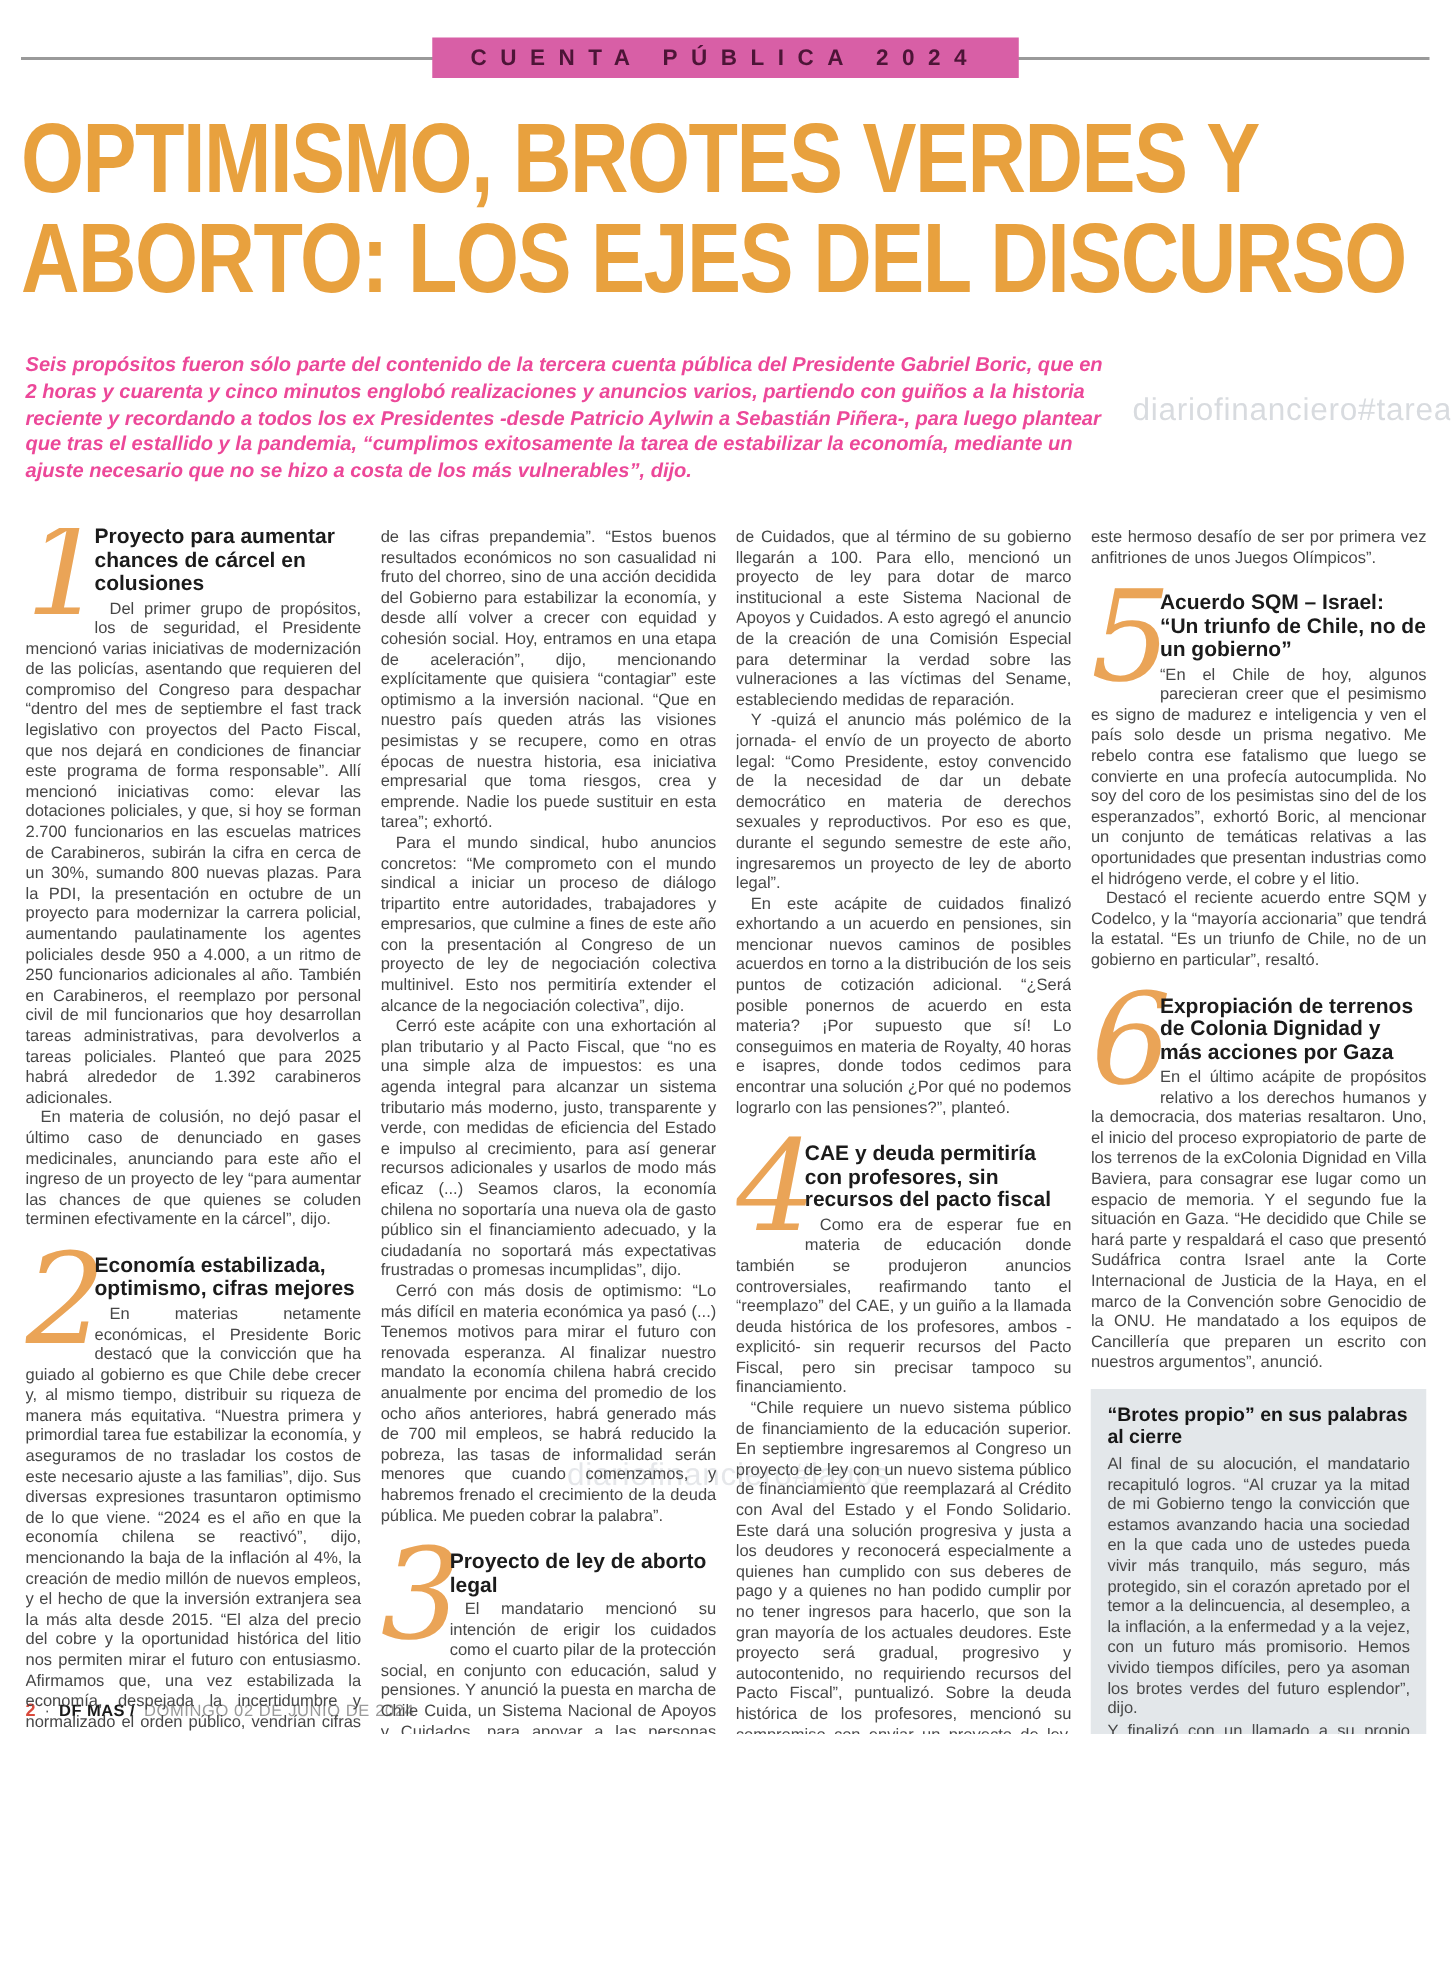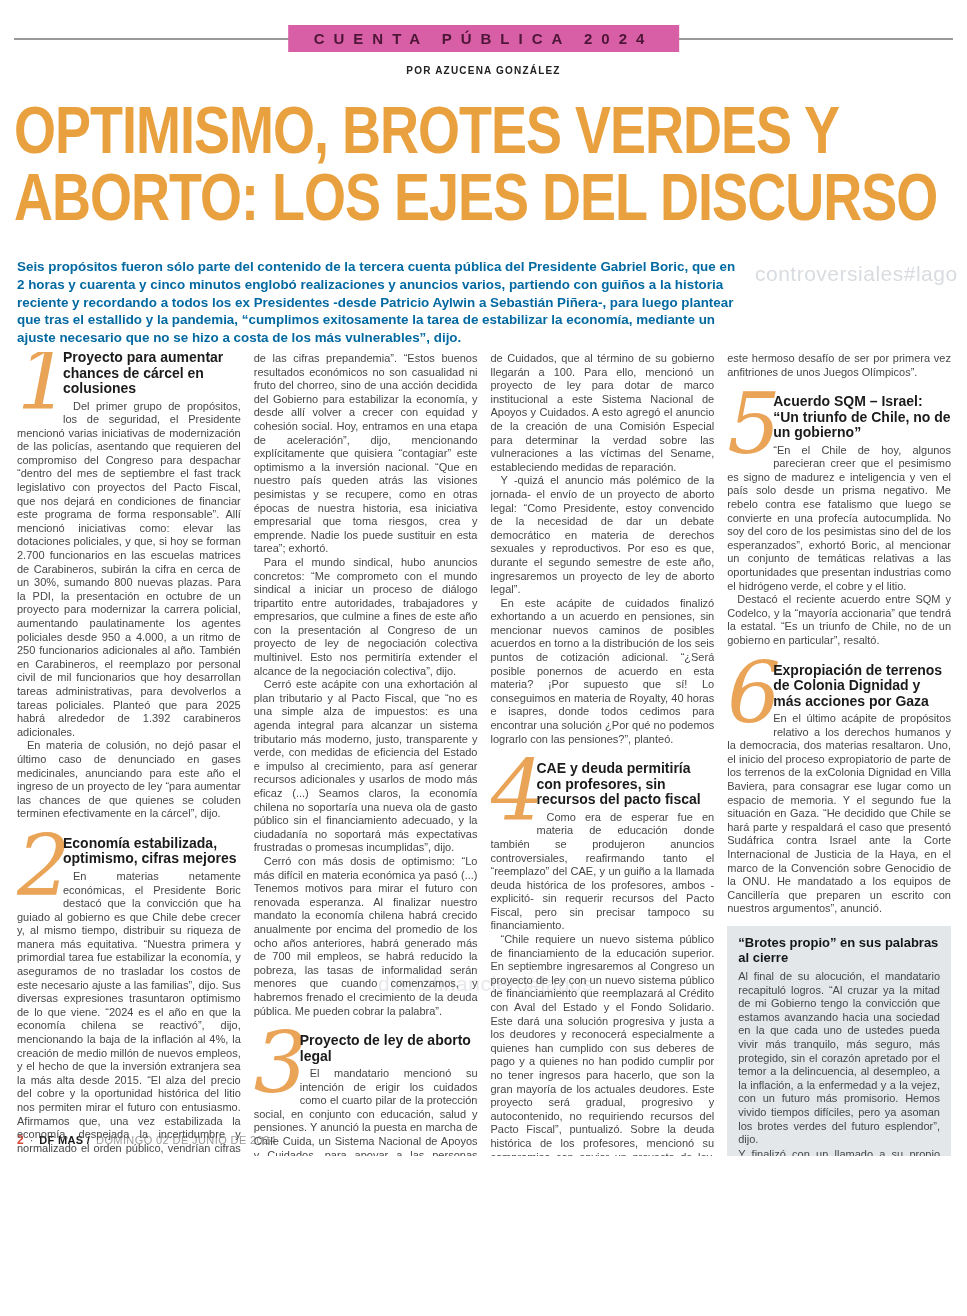--- a/index.html
+++ b/index.html
@@ -15,21 +15,21 @@
   .kicker-rule{position:absolute;left:0;right:0;top:13px;border-top:2px solid #9a9a9a;}
   .kicker-band{position:absolute;left:50%;transform:translateX(-50%);top:0;height:27px;background:var(--kicker-bg);
     display:flex;align-items:center;padding:0 26px;}
   .kicker-band span{font-size:15px;font-weight:bold;letter-spacing:9px;color:var(--kicker-text);white-space:nowrap;}
   .byline{margin-top:13px;text-align:center;font-size:10px;font-weight:bold;letter-spacing:1.2px;color:#222;}
   
   .headline{margin:22px 14px 0 14px;color:var(--headline);font-weight:800;}
   .headline .hl{font-size:54px;line-height:53px;letter-spacing:-1px;transform:scaleY(1.22);transform-origin:top left;white-space:nowrap;}
   .headline .hl+.hl{margin-top:14px;}
   
-  .lead{margin:40px 14px 0 17px;width:726px;font-size:13.4px;line-height:17.8px;font-weight:bold;color:#0369a1;}
+  .lead{margin:40px 14px 0 17px;width:726px;font-size:13.4px;line-height:17.8px;font-weight:bold;color:#ec4899;font-style:italic;}
   
   .wm{position:absolute;font-size:21px;letter-spacing:0.5px;pointer-events:none;white-space:nowrap;}
   .wm-top{left:755px;top:262px;color:rgba(168,176,184,0.45);}
   .wm-mid{left:378px;top:972px;color:rgba(168,176,184,0.30);}
   
   .columns{position:absolute;left:17px;right:16px;top:352px;height:938px;display:grid;
     grid-template-columns:repeat(4,1fr);column-gap:13px;z-index:1;}
   .col{overflow:hidden;height:938px;}
   .col p{font-size:11px;line-height:13.6px;color:var(--body);text-align:justify;text-indent:10px;hyphens:auto;}
   .col p.cont{text-indent:0;}
@@ -55,30 +55,29 @@
 
 <div class="page">
 
   <div class="kicker-row">
     <div class="kicker-rule"></div>
     <div class="kicker-band">
       <span>CUENTA PÚBLICA 2024</span>
     </div>
   </div>
 
-  <div class="byline">POR AZUCENA GONZÁLEZ</div>
 
   <div class="headline">
     <div class="hl">OPTIMISMO, BROTES VERDES Y</div>
     <div class="hl">ABORTO: LOS EJES DEL DISCURSO</div>
   </div>
 
   <p class="lead">Seis propósitos fueron sólo parte del contenido de la tercera cuenta pública del Presidente Gabriel Boric, que en 2 horas y cuarenta y cinco minutos englobó realizaciones y anuncios varios, partiendo con guiños a la historia reciente y recordando a todos los ex Presidentes -desde Patricio Aylwin a Sebastián Piñera-, para luego plantear que tras el estallido y la pandemia, “cumplimos exitosamente la tarea de estabilizar la economía, mediante un ajuste necesario que no se hizo a costa de los más vulnerables”, dijo.</p>
 
-  <span class="wm wm-top">controversiales#lago</span>
+  <span class="wm wm-top">diariofinanciero#tarea</span>
   <span class="wm wm-mid">diariofinanciero#lagos</span>
 
   <div class="columns" id="columns">
       <div class="col">
         <div class="section">
           <span class="numeral">1</span>
           <h3 class="sec-title">Proyecto para aumentar chances de cárcel en colusiones</h3>
         </div>
         <p>Del primer grupo de propósitos, los de seguridad, el Presidente mencionó varias iniciativas de modernización de las policías, asentando que requieren del compromiso del Congreso para despachar “dentro del mes de septiembre el fast track legislativo con proyectos del Pacto Fiscal, que nos dejará en condiciones de financiar este programa de forma responsable”. Allí mencionó iniciativas como: elevar las dotaciones policiales, y que, si hoy se forman 2.700 funcionarios en las escuelas matrices de Carabineros, subirán la cifra en cerca de un 30%, sumando 800 nuevas plazas. Para la PDI, la presentación en octubre de un proyecto para modernizar la carrera policial, aumentando paulatinamente los agentes policiales desde 950 a 4.000, a un ritmo de 250 funcionarios adicionales al año. También en Carabineros, el reemplazo por personal civil de mil funcionarios que hoy desarrollan tareas administrativas, para devolverlos a tareas policiales. Planteó que para 2025 habrá alrededor de 1.392 carabineros adicionales.</p>
         <p>En materia de colusión, no dejó pasar el último caso de denunciado en gases medicinales, anunciando para este año el ingreso de un proyecto de ley “para aumentar las chances de que quienes se coluden terminen efectivamente en la cárcel”, dijo.</p>

